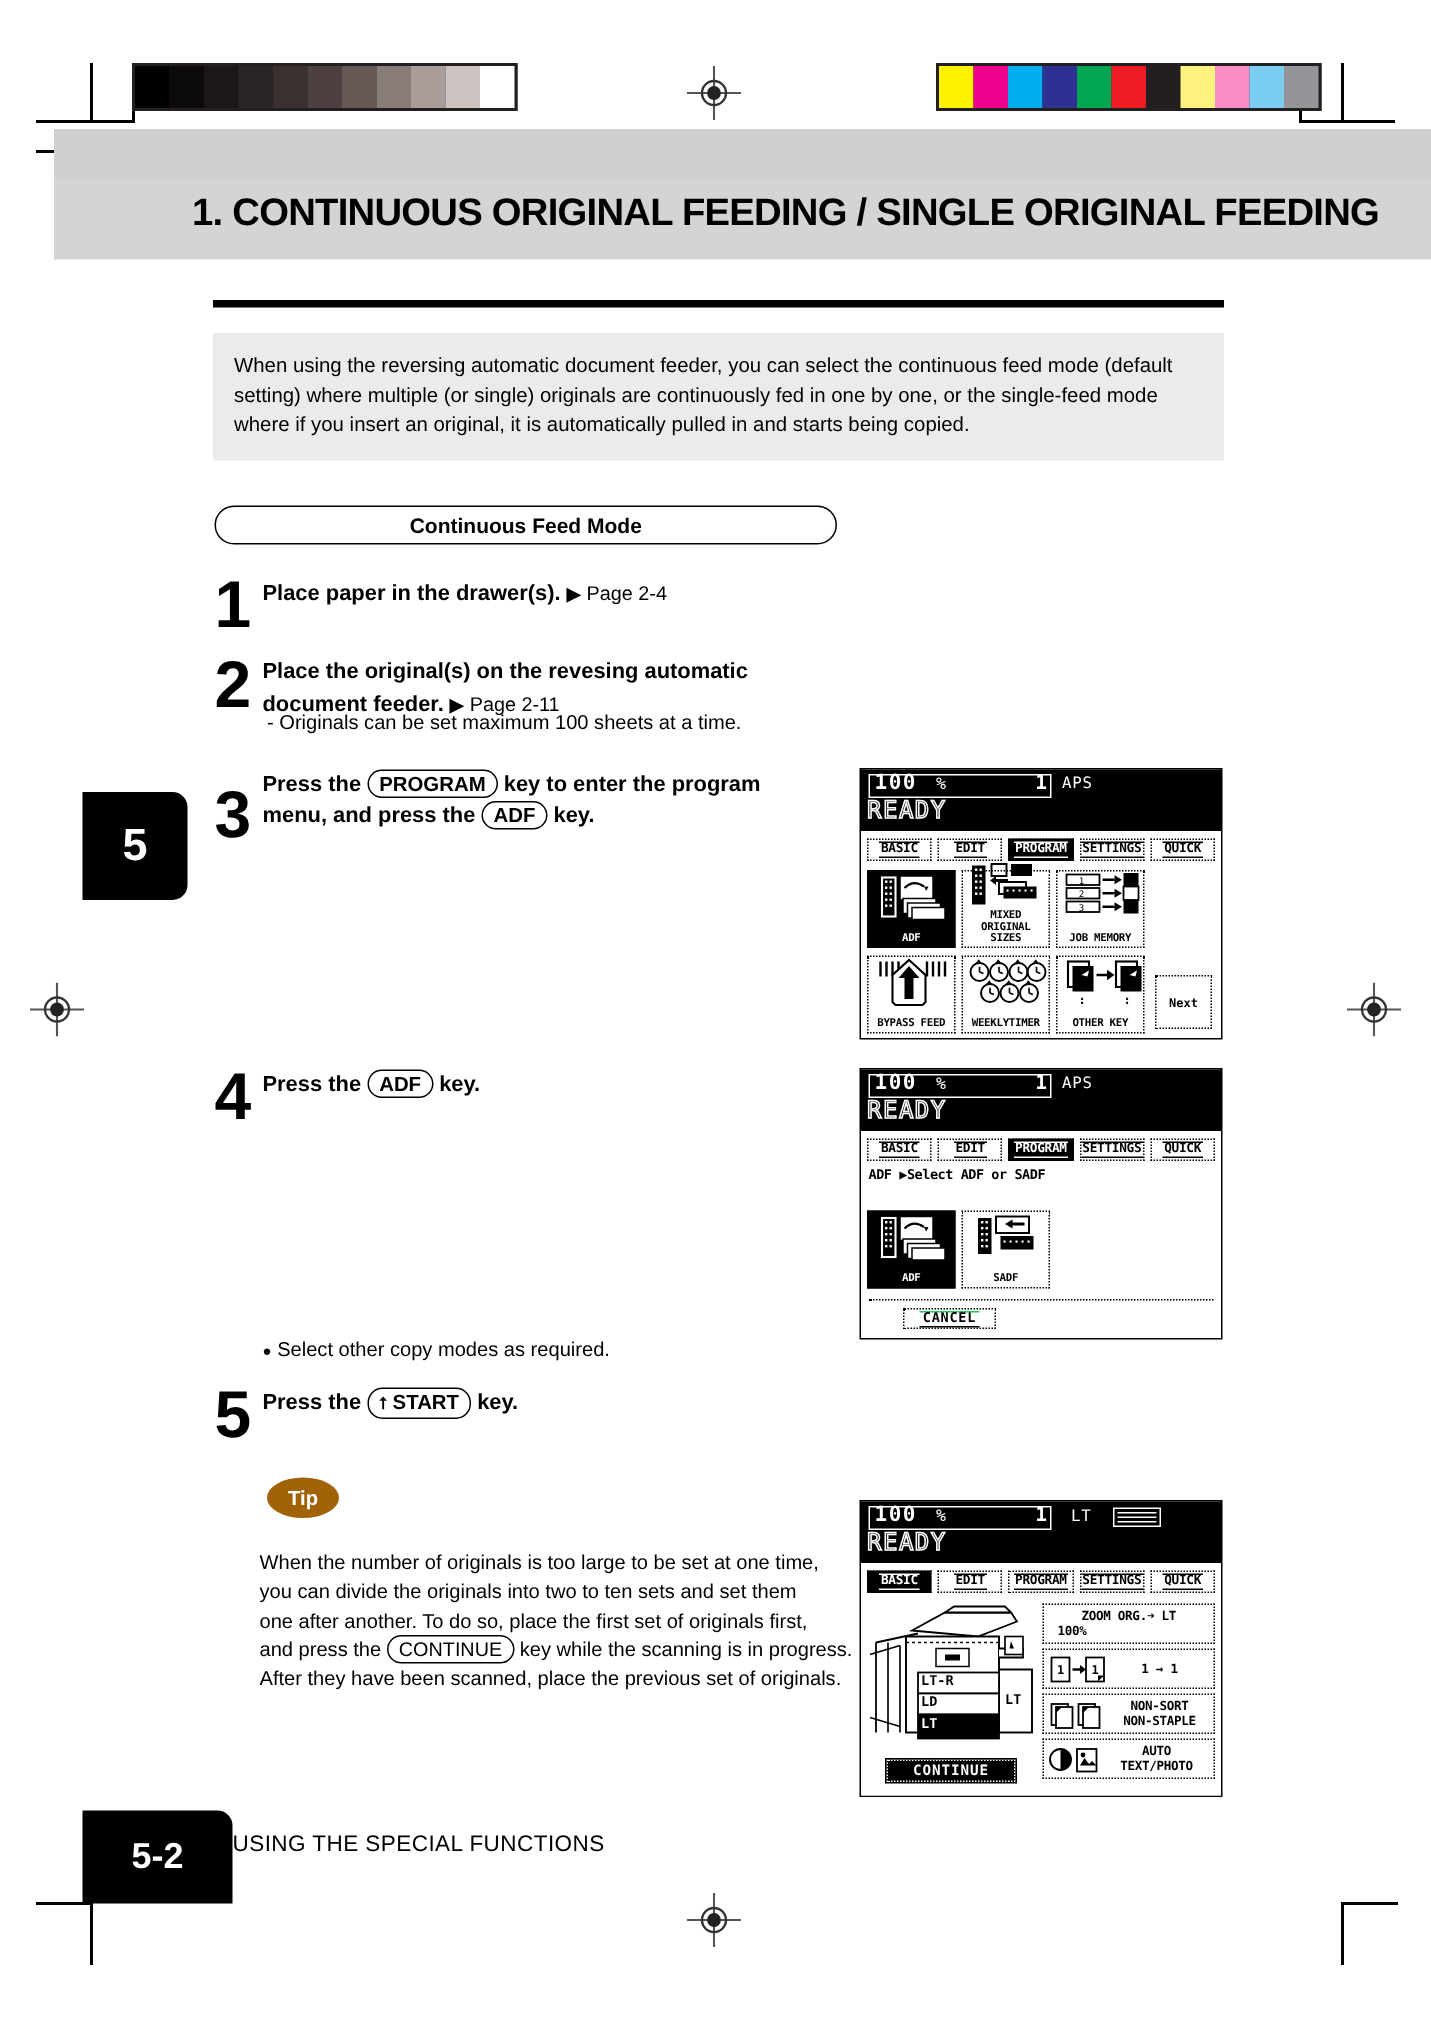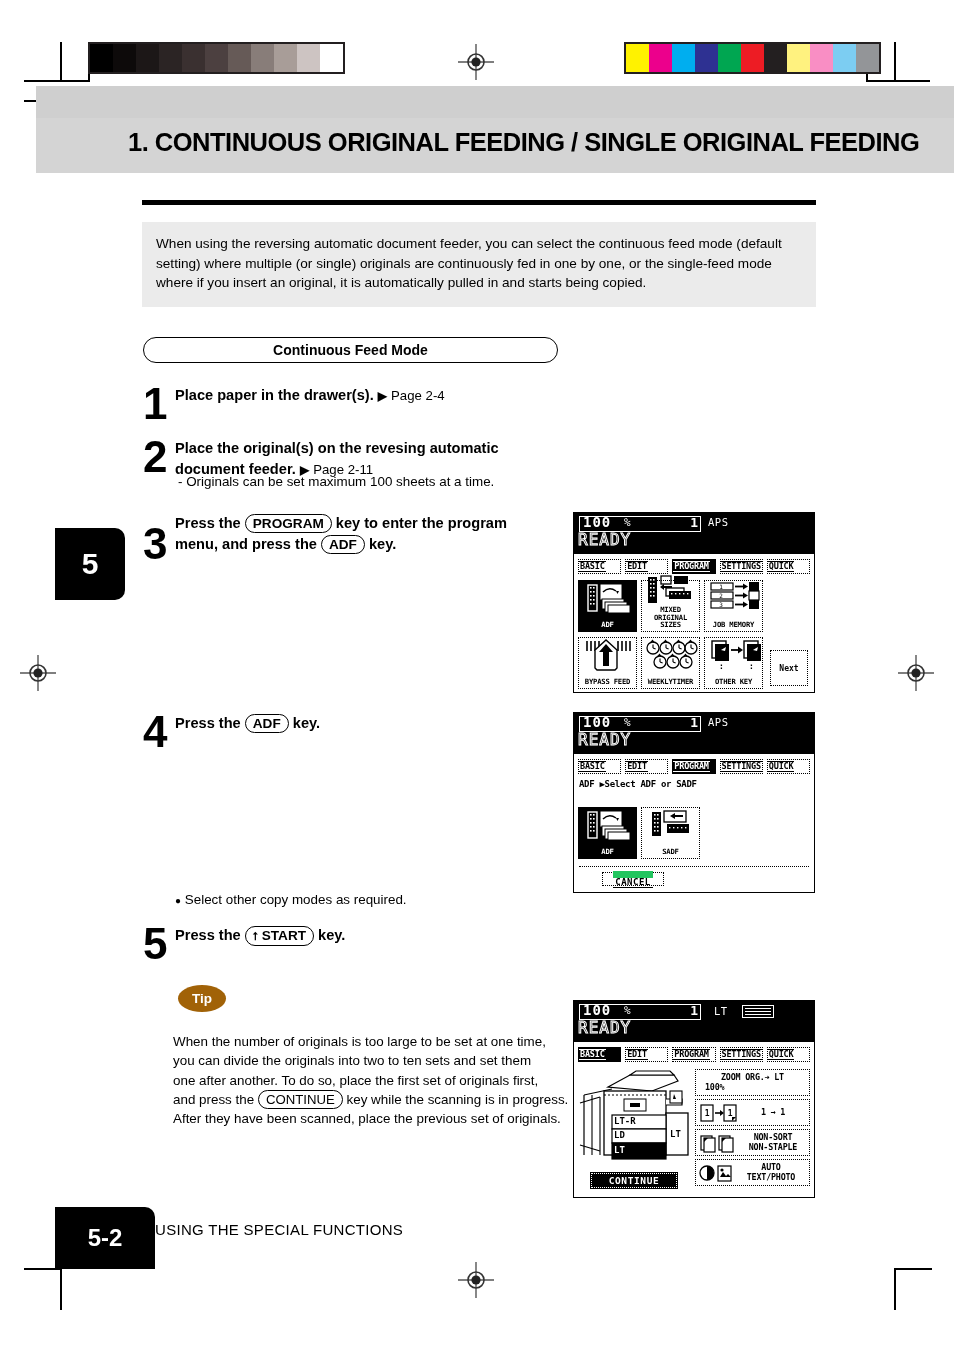--- a/index.html
+++ b/index.html
@@ -69,21 +69,21 @@
   .lcd-count{position:absolute;right:5px;top:-1px;font-size:13px;font-weight:bold;}
   .lcd-paper{position:absolute;left:134px;top:3px;font-size:10.5px;letter-spacing:.5px;}
   .lcd-papericon{position:absolute;left:168px;top:4px;width:32px;height:13px;border:1.5px solid #fff;box-sizing:border-box;}
   .lcd-papericon i{display:block;height:1.5px;background:#fff;margin:1.6px 2px 0 2px;}
   .lcd-ready{position:absolute;left:4px;top:17px;font-size:16px;letter-spacing:1px;
              color:#000;-webkit-text-stroke:1px #fff;}
   .lcd-body{background:#fff;position:relative;}
 
   .tabrow{display:flex;gap:4px;padding:5px 4px 3px 4px;box-sizing:border-box;}
   .tab{flex:1;height:15px;border:1.5px solid #000;border-style:dotted;background:#fff;display:flex;
-       align-items:center;font-size:8.5px;font-weight:bold;letter-spacing:-.2px;box-sizing:border-box;}
+       align-items:center;justify-content:center;font-size:8.5px;font-weight:bold;letter-spacing:-.2px;box-sizing:border-box;}
   .tab span{display:block;border-top:1px solid #000;border-bottom:1px solid #000;padding:0 1px;line-height:9px;}
   .tab.sel{background:#000;color:#fff;}
   .tab.sel span{border-color:#fff;}
 
   .grid{display:flex;flex-wrap:wrap;gap:4px;padding:3px 4px;box-sizing:border-box;position:relative;}
   .cell{width:59px;height:52px;border:1.6px dotted #000;box-sizing:border-box;position:relative;background:#fff;
         display:flex;flex-direction:column;align-items:center;justify-content:flex-end;}
   .cell.sel{background:#000;color:#fff;border-color:#000;border-style:solid;}
   .cell .lbl{font-size:7.2px;font-weight:bold;line-height:7.6px;text-align:center;width:100%;padding-bottom:2px;letter-spacing:-.2px;}
   .cell .gfx{flex:1;width:100%;position:relative;}
@@ -91,21 +91,21 @@
   .nextkey{position:absolute;right:6px;bottom:6px;width:38px;height:36px;border:1.5px dotted #000;
            box-sizing:border-box;font-size:8px;font-weight:bold;display:flex;align-items:center;justify-content:center;
            background:#fff;}
 
   .hintline{font-size:9px;font-weight:bold;padding:2px 5px 0 5px;letter-spacing:-.3px;}
 
   .sep{border-top:1.5px dotted #000;margin:4px 5px 0 5px;}
   .cancelwrap{display:flex;padding:5px 0 6px 28px;}
   .cancelbtn{width:62px;height:14px;border:1.6px dotted #000;box-sizing:border-box;display:flex;
              align-items:center;justify-content:center;font-size:9px;font-weight:bold;letter-spacing:.5px;}
-  .cancelbtn span{border-top:7px solid #22c55e;border-bottom:1px solid #000;line-height:9px;padding:0 2px;}
+  .cancelbtn span{border-top:1px solid #22c55e;border-bottom:1px solid #000;line-height:9px;padding:0 2px;}
 
   .basicwrap{display:flex;padding:4px;gap:5px;box-sizing:border-box;}
   .copierbox{width:112px;}
   .optcol{flex:1;display:flex;flex-direction:column;gap:3px;}
   .optbtn{border:1.6px dotted #000;box-sizing:border-box;height:27px;display:flex;align-items:center;
           font-size:8.4px;font-weight:bold;letter-spacing:-.2px;padding:0 3px;gap:3px;}
   .optbtn .txt{flex:1;text-align:center;line-height:9.5px;}
   .continuebtn{margin:4px auto 5px auto;width:86px;height:15px;background:#000;color:#fff;border:1.5px dotted #fff;
                box-sizing:border-box;display:flex;align-items:center;justify-content:center;
                font-size:9.5px;font-weight:bold;letter-spacing:.6px;outline:1.5px solid #000;}

